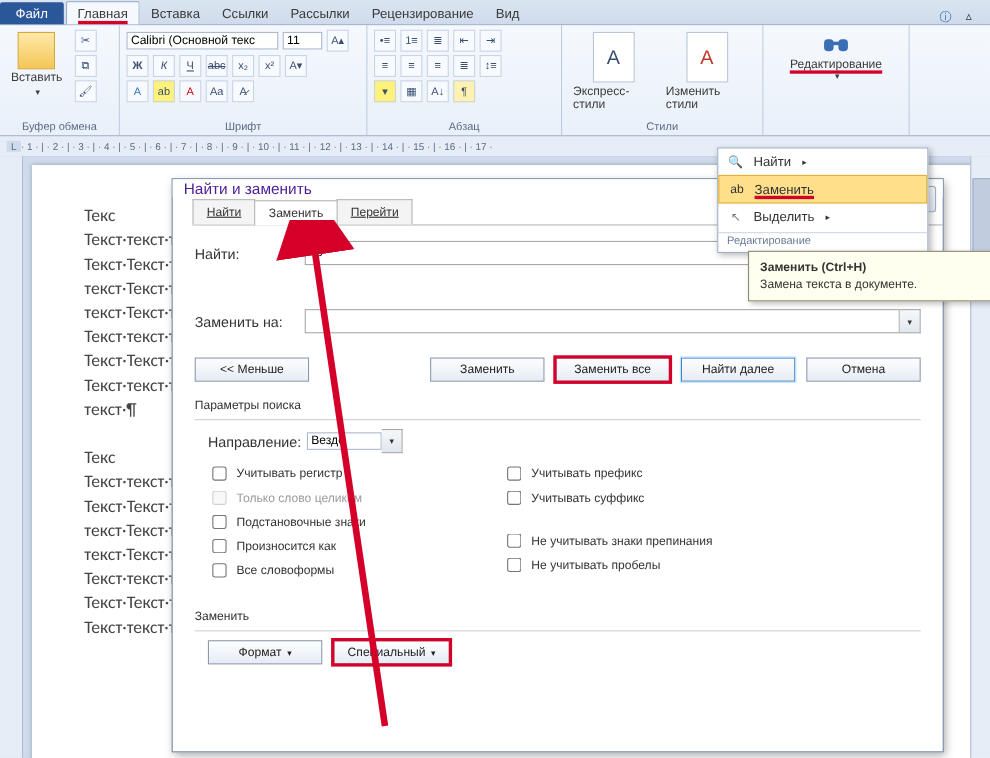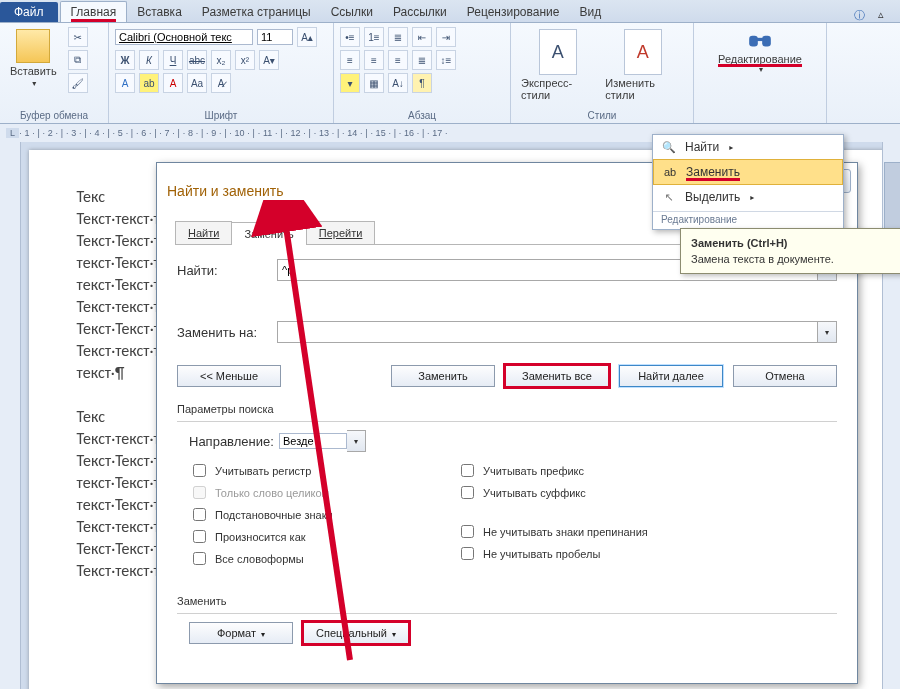--- a/index.html
+++ b/index.html
@@ -28,21 +28,21 @@
 
 .ruler{height:18px;background:#e6edf7;border-bottom:1px solid #9db0c9;font-size:9px;color:#5a6b85;display:flex;align-items:center;padding-left:20px;white-space:nowrap;overflow:hidden}
 
 .docarea{position:absolute;top:142px;bottom:0;left:0;right:0;background:#cfdbec;display:flex}
 .vruler{width:20px;background:#e6edf7;border-right:1px solid #b0bed3}
 .page{background:#fff;margin:8px 0 0 8px;width:840px;height:560px;box-shadow:0 0 4px rgba(0,0,0,.3);padding:36px 0 0 48px;font-family:Calibri,sans-serif;font-size:16px;color:#444;line-height:22px;position:relative}
 .scroll{position:absolute;right:0;top:142px;bottom:0;width:17px;background:#e6edf7;border-left:1px solid #b0bed3}
 .scroll .thumb{position:absolute;top:20px;width:15px;left:1px;height:90px;background:#c1cddf;border:1px solid #9db0c9}
 
 .dialog{position:absolute;left:156px;top:162px;width:700px;height:520px;background:#fff;border:1px solid #6f869f;box-shadow:2px 3px 8px rgba(0,0,0,.35)}
-.dlgtitle{background:#fff;padding:20px 10px;font-size:14px;color:#a16207}
+.dlgtitle{background:#fff;padding:0 10px;font-size:14px;color:#4c1d95}
 .dlgicons{position:absolute;top:6px;right:6px;display:flex;gap:14px}
 .dlgicons .ic{width:34px;height:22px;border:1px solid #9db0c9;border-radius:3px;display:flex;align-items:center;justify-content:center;background:linear-gradient(#fafcff,#e4ecf6);font-size:13px;color:#3b5070;font-style:italic;font-family:Georgia,serif}
 .dlgtabs{display:flex;margin:2px 0 0 18px;border-bottom:1px solid #b6b6b6}
 .dlgtab{padding:5px 12px;border:1px solid #b6b6b6;border-bottom:none;background:#f4f4f4;margin-right:-1px;font-size:11px;text-decoration:underline;color:#333}
 .dlgtab.active{background:#fff;text-decoration:none;position:relative;top:1px}
 .dlgbody{padding:14px 20px 10px}
 .frow{display:flex;align-items:center;margin-bottom:6px}
 .flabel{width:100px;font-size:13px;color:#333}
 .finput{flex:1;border:1px solid #a8a8a8;height:18px;padding:1px 4px;font-size:11px;background:#fff}
 .dd{width:18px;height:20px;border:1px solid #a8a8a8;border-left:none;background:linear-gradient(#f6f8fb,#e1e7f0);display:flex;align-items:center;justify-content:center;font-size:8px;color:#333}
@@ -71,21 +71,20 @@
 </style>
 </head>
 <body>
 
 <div class="window">
 
   <div class="tabs">
     <div class="filetab">Файл</div>
     <div class="tab active"><span class="red-u">Главная</span></div>
     <div class="tab">Вставка</div>
-    <div class="tab">Разметка страницы</div>
     <div class="tab">Ссылки</div>
     <div class="tab">Рассылки</div>
     <div class="tab">Рецензирование</div>
     <div class="tab">Вид</div>
     <div class="topicons">
       <span class="minicon" style="color:#3b6db5">ⓘ</span>
       <span class="minicon">▵</span>
     </div>
   </div>
 
@@ -102,21 +101,21 @@
           <div class="minibtn">⧉</div>
           <div class="minibtn">🖌</div>
         </div>
       </div>
       <div class="glabel">Буфер обмена</div>
     </div>
 
     <div class="group" style="width:212px">
       <div class="rows">
         <div class="row">
-          <input class="sel" style="width: 130px; text-decoration: underline;" value="Calibri (Основной текс">
+          <input class="sel" style="width: 130px;" value="Calibri (Основной текс">
           <input class="sel" style="width: 28px;" value="11">
           <div class="minibtn">A▴</div>
         </div>
         <div class="row">
           <div class="minibtn">
               <b>Ж</b>
             </div>
           <div class="minibtn">
               <i>К</i>
             </div>

